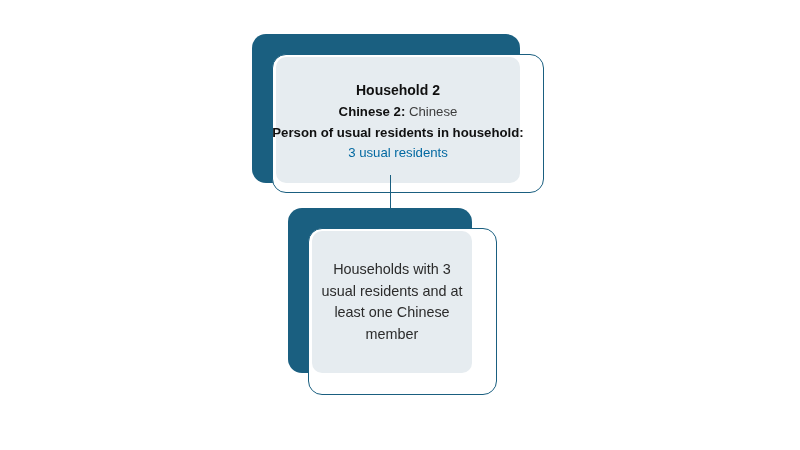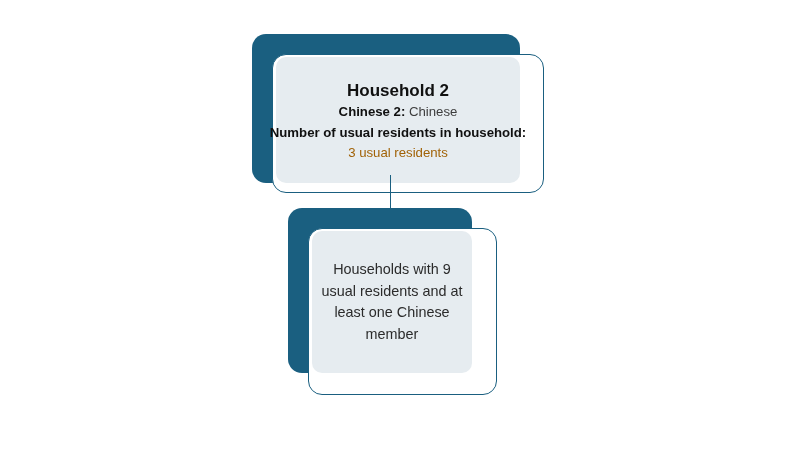--- a/index.html
+++ b/index.html
@@ -57,21 +57,21 @@
                       padding: 8px 4px 6px 4px; }
 
   .hh-line {
     font-size: 13.2px;
     line-height: 20.6px;
     color: #2b2b2b;
     text-align: center;
     white-space: nowrap;
   }
   .hh-title {
-    font-size: 17px;
+    font-size: 14px;
     font-weight: bold;
     color: #101010;
     line-height: 21px;
     text-align: center;
     margin-bottom: 1px;
   }
   .hh-key {
     font-weight: bold;
     color: #101010;
   }
@@ -80,21 +80,21 @@
   .hh-residents-label {
     font-size: 13.2px;
     font-weight: bold;
     color: #101010;
     line-height: 20px;
     text-align: center;
     white-space: nowrap;
   }
   .hh-residents-value {
     font-size: 13.2px;
-    color: #a16207;
+    color: #0369a1;
     line-height: 19px;
     text-align: center;
     white-space: nowrap;
   }
 
   
   #connector {
     position: absolute;
     left: 390px;
     top: 175px;
@@ -133,32 +133,32 @@
 
       <div class="hh-title">Household 2</div>
 
 
       <div class="hh-line">
         <span class="hh-key">Chinese 2:</span>
         <span class="hh-val">Chinese</span>
       </div>
 
 
-      <div class="hh-residents-label">Number of usual residents in household:</div>
+      <div class="hh-residents-label">Person of usual residents in household:</div>
 
       <div class="hh-residents-value">3 usual residents</div>
     </div>
   </div>
 
   <div id="connector"></div>
 
   <div class="card-group" id="result-group">
 
     <div class="card-back" id="result-back"></div>
 
     <div class="card-front" id="result-front"></div>
 
     <div class="card-panel" id="result-panel">
-      <div class="result-text">Households with 9 usual residents and at least one Chinese member</div>
+      <div class="result-text">Households with 3 usual residents and at least one Chinese member</div>
     </div>
   </div>
 
 </div>
 
 </body></html>

